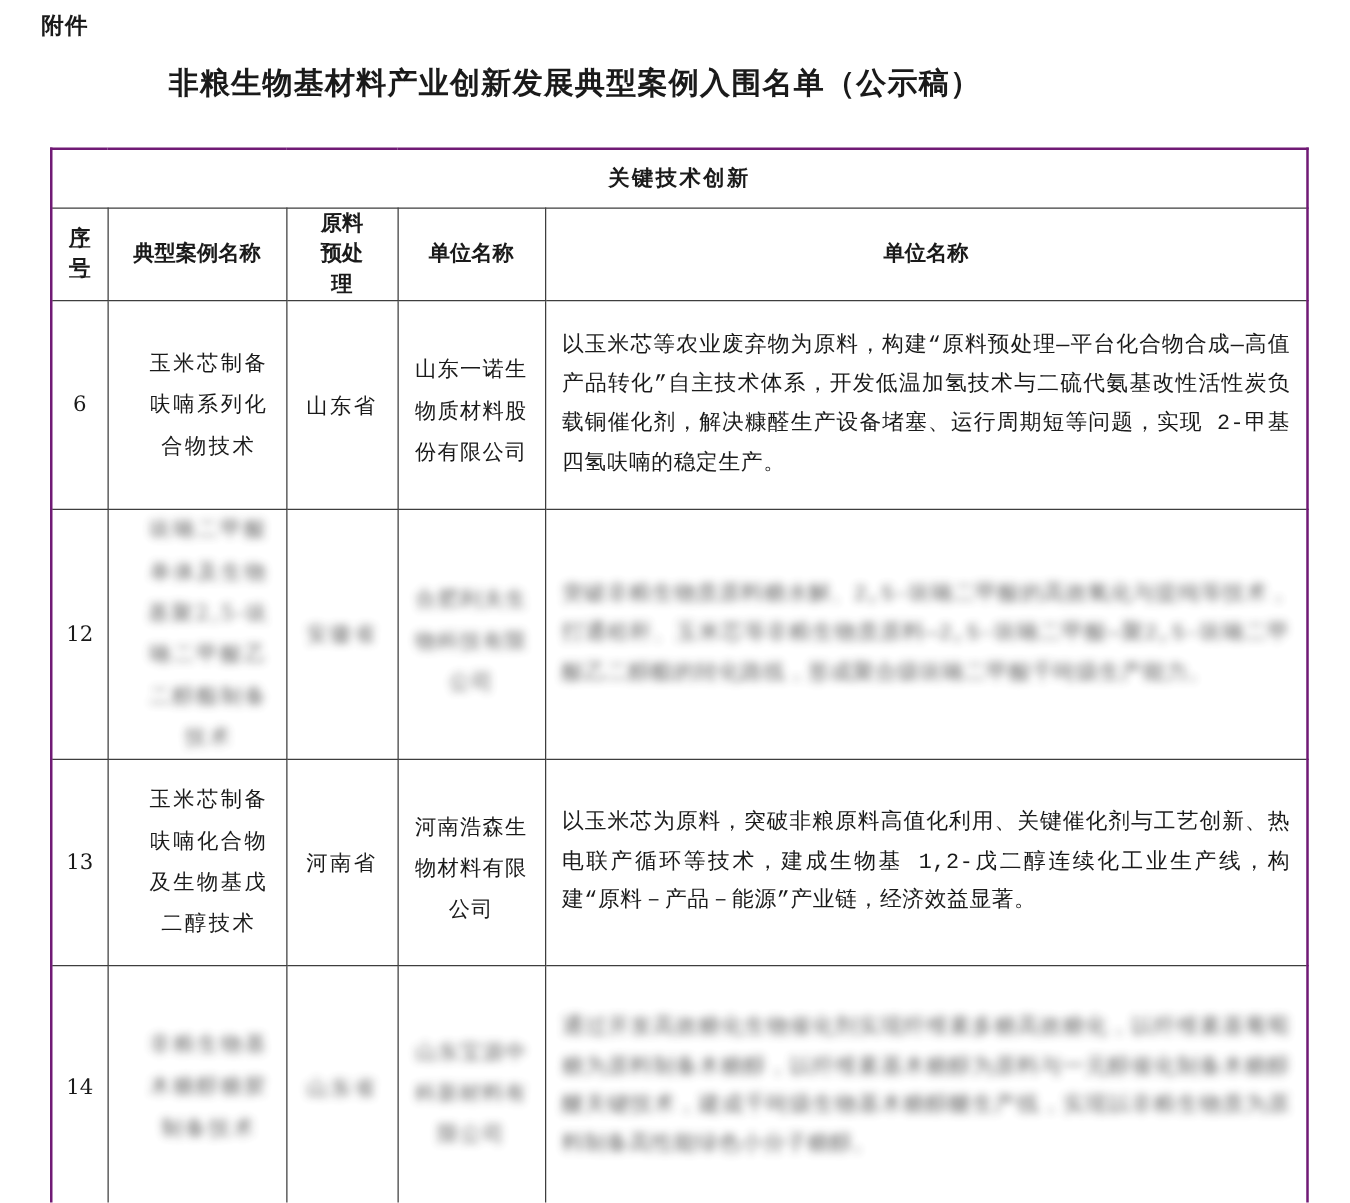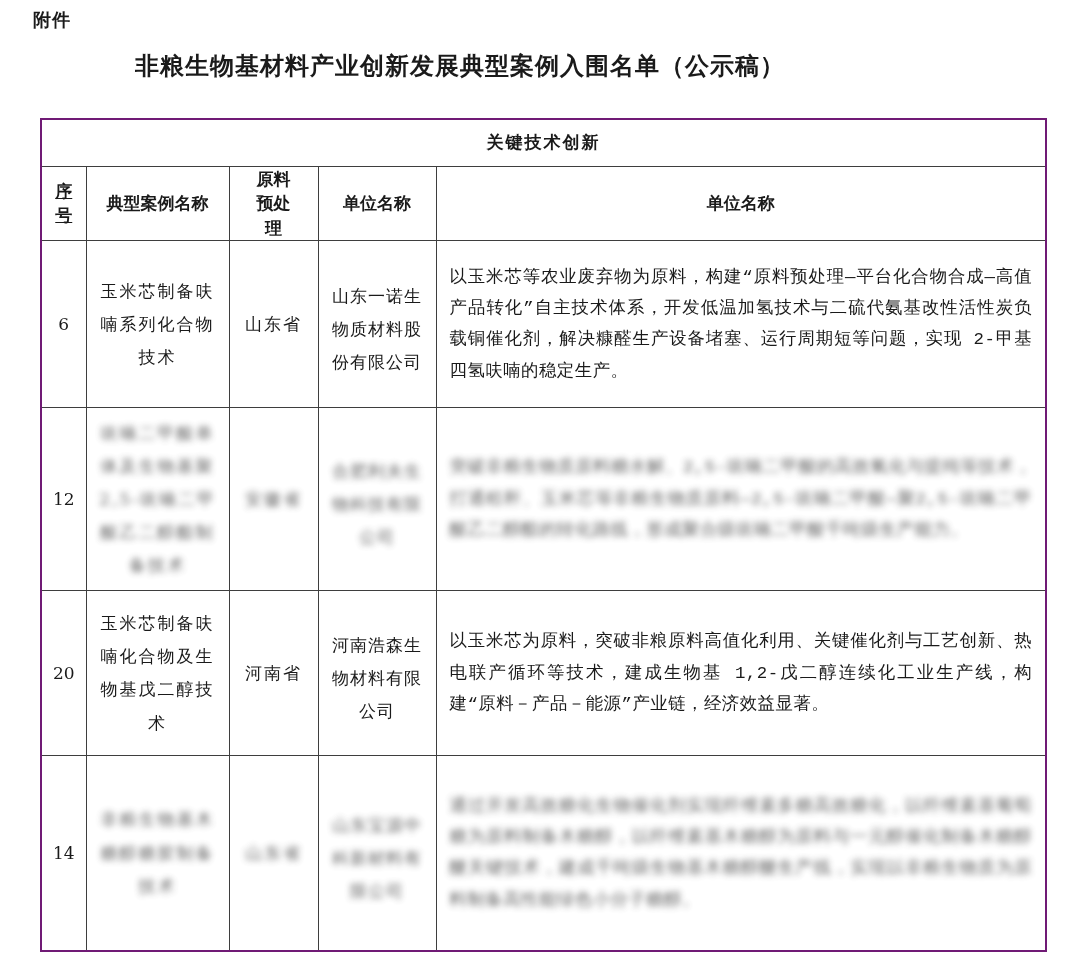--- a/index.html
+++ b/index.html
@@ -29,21 +29,21 @@
   tr.header-row{height:68px;}
   tr.row-6{height:167px;}
   tr.row-12{height:183px;}
   tr.row-13{height:165px;}
   tr.row-14{height:195px;}
   .section-row td{font-weight:700;font-size:18px;letter-spacing:2px;}
   .header-row td{font-weight:700;font-size:18px;line-height:1.45;}
   .hdr-narrow .cell-text{width:22px;margin:0 auto;text-decoration:underline;}
   .hdr-region .cell-text{width:40px;margin:0 auto;}
   .no-cell{font-size:19px;}
-  .name-cell .cell-text{letter-spacing:2px;line-height:1.95;padding:0 9px;}
+  .name-cell .cell-text{letter-spacing:2px;line-height:1.95;padding:0 9px;margin-left:19px;}
   .region-cell .cell-text{letter-spacing:2px;}
   .unit-cell .cell-text{letter-spacing:1px;line-height:1.95;padding:0 11px;margin-top:11px;}
   .summary-cell{text-align:justify;font-family:Liberation Mono, monospace;}
   .summary-cell .cell-text{
     text-align:justify;text-justify:inter-ideograph;
     padding:0 13px;line-height:1.8;font-size:17.4px;letter-spacing:0.5px;
   }
   .blur{filter:blur(3.2px);opacity:0.82;color:#3c3c3c;}
 </style>
 </head>
@@ -118,21 +118,21 @@
     <td class="unit-cell">
       <div class="cell-text blur">合肥利夫生物科技有限公司</div>
     </td>
     <td class="summary-cell">
       <div class="cell-text blur">突破非粮生物质原料糖水解、2,5-呋喃二甲酸的高效氧化与提纯等技术，打通秸秆、玉米芯等非粮生物质原料—2,5-呋喃二甲酸—聚2,5-呋喃二甲酸乙二醇酯的转化路线，形成聚合级呋喃二甲酸千吨级生产能力。</div>
     </td>
   </tr>
 
   <tr class="row-13">
     <td class="no-cell">
-      <div class="cell-text">20</div>
+      <div class="cell-text">13</div>
     </td>
     <td class="name-cell">
       <div class="cell-text">玉米芯制备呋喃化合物及生物基戊二醇技术</div>
     </td>
     <td class="region-cell">
       <div class="cell-text">河南省</div>
     </td>
     <td class="unit-cell">
       <div class="cell-text">河南浩森生物材料有限公司</div>
     </td>

